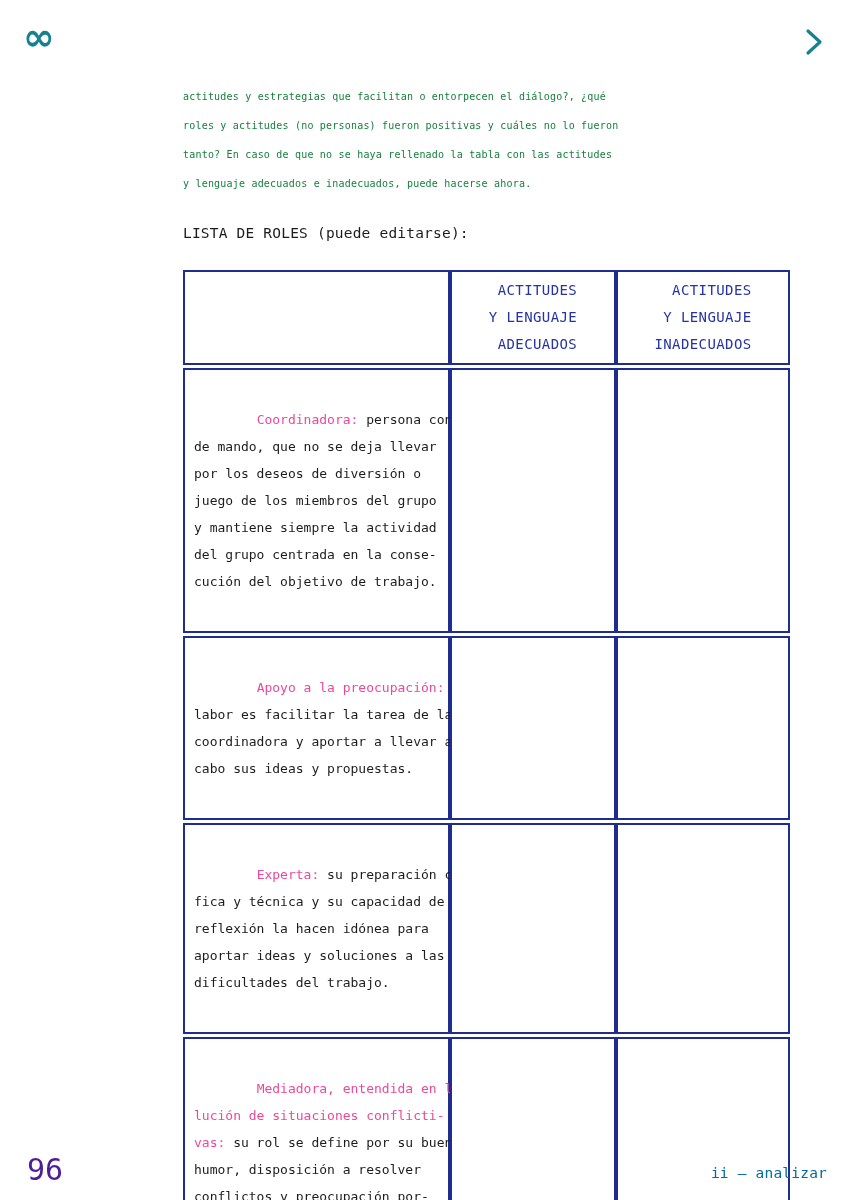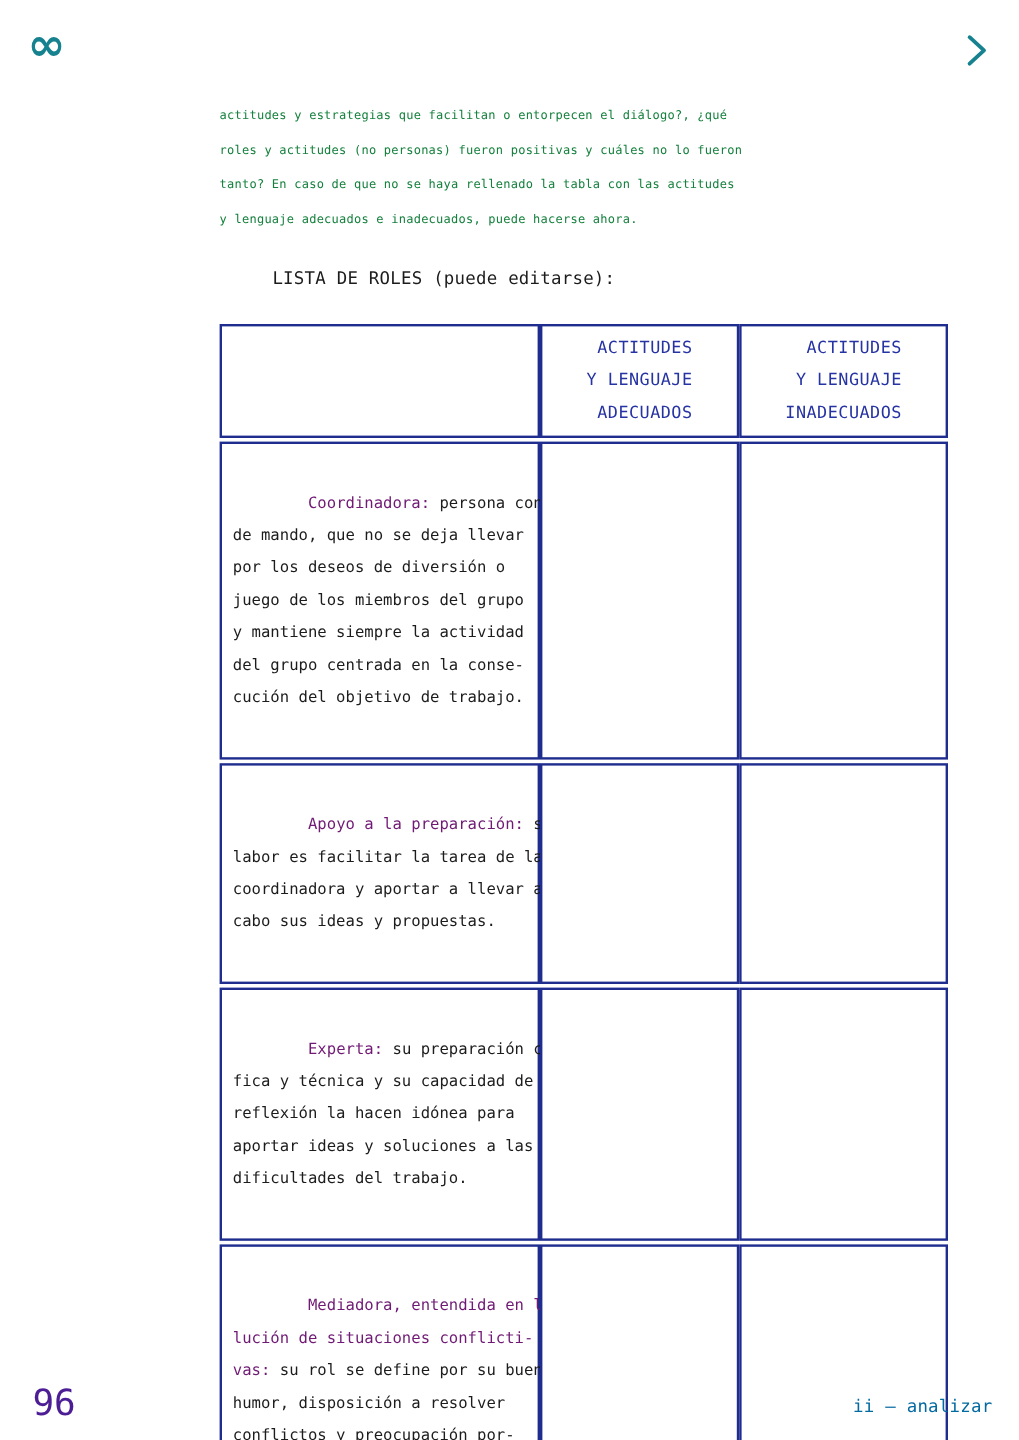--- a/index.html
+++ b/index.html
@@ -30,21 +30,21 @@
 
   .intro {
     font-size:10px; line-height:29px; letter-spacing:0.2px;
     white-space:pre; color:#15803d;
   }
   .more-info {
     margin-top:22px; font-size:14.5px; line-height:22px; letter-spacing:0.2px;
   }
   .more-info .link { color:#17828f; font-weight:bold; cursor:pointer; }
   .list-title {
-    margin-top:24px; font-size:14.5px; line-height:22px; letter-spacing:0.2px;margin-left:44px;
+    margin-top:24px; font-size:14.5px; line-height:22px; letter-spacing:0.2px;
   }
 
   
   .roles-table {
     margin-top:26px;
     display:grid;
     grid-template-columns:267px 166px 174px;
     row-gap:3px;
     width:607px;
   }
@@ -61,21 +61,21 @@
     font-size:14px; line-height:27px; letter-spacing:0.4px;
     color:#2633a3;
     padding:5px 4px;
   }
   .cell.role {
     padding:9px 4px 9px 9px;
     font-size:13px; line-height:27px;
     white-space:pre;
     color:#1c1c1c;
   }
-  .role-label { color:#701a75; }
+  .role-label { color:#ec4899; }
 
   
   .page-number {
     position:absolute; left:27px; bottom:15px;
     font-size:30px; line-height:1; color:#4c1d95;
   }
   .footer-section {
     position:absolute; right:22px; bottom:19px;
     font-size:14.5px; color:#0369a1; letter-spacing:0.2px;
   }
@@ -117,21 +117,21 @@
 por los deseos de diversión o
 juego de los miembros del grupo
 y mantiene siempre la actividad
 del grupo centrada en la conse-
 cución del objetivo de trabajo.</span>
       </div>
       <div class="cell"></div>
       <div class="cell"></div>
 
       <div class="cell role">
-        <span class="role-label">Apoyo a la preparación:</span><span> su
+        <span class="role-label">Apoyo a la preocupación:</span><span> su
 labor es facilitar la tarea de la
 coordinadora y aportar a llevar a
 cabo sus ideas y propuestas.</span>
       </div>
       <div class="cell"></div>
       <div class="cell"></div>
 
       <div class="cell role">
         <span class="role-label">Experta:</span><span> su preparación cientí-
 fica y técnica y su capacidad de

